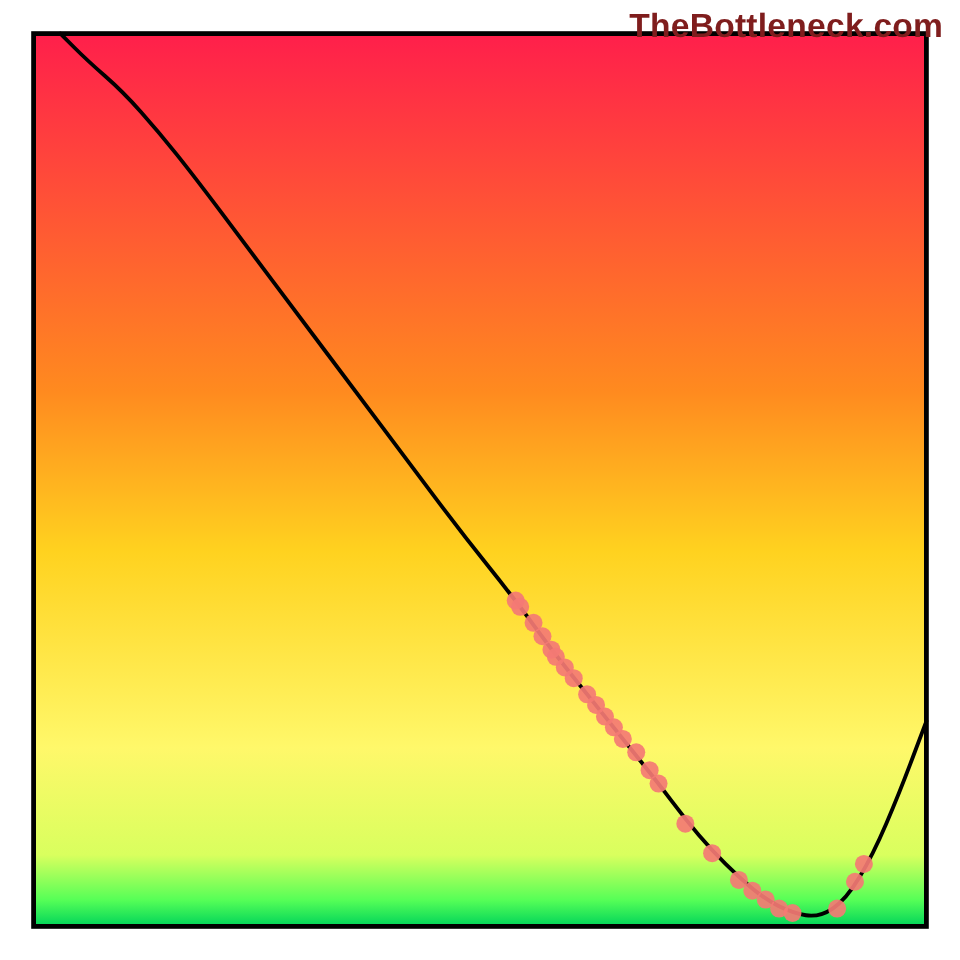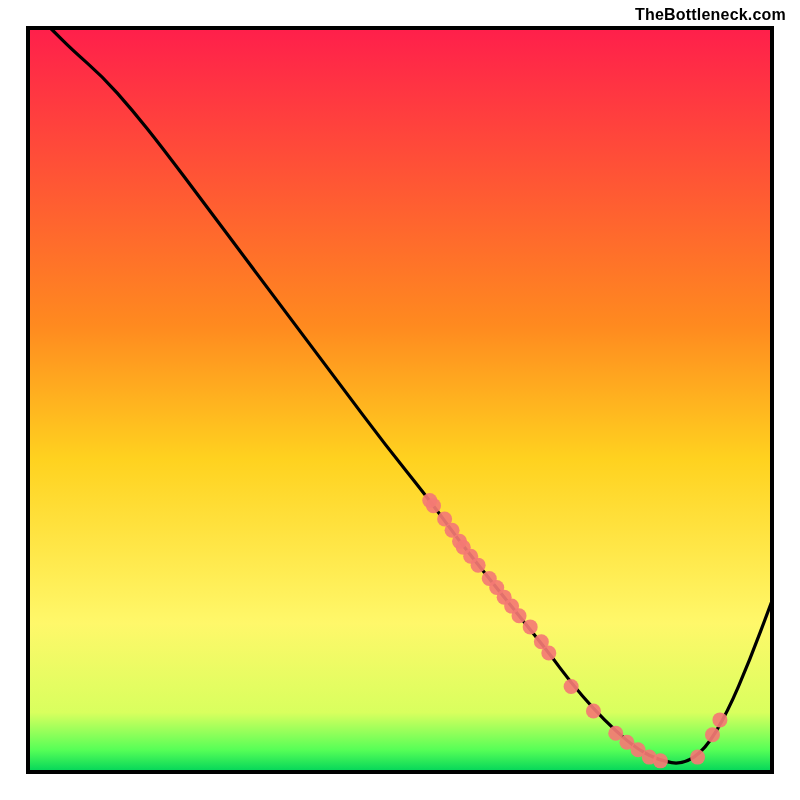--- a/index.html
+++ b/index.html
@@ -12,23 +12,23 @@
   }
   .chart-wrap {
     position: relative;
     width: 800px;
     height: 800px;
   }
   .attribution {
     position: absolute;
     top: 6px;
     right: 14px;
-    font-size: 16px;
+    font-size: 28px;
     font-weight: 700;
-    color: #000000;
+    color: #7f1d1d;
     letter-spacing: 0.2px;
     z-index: 5;
   }
   svg {
     display: block;
   }
 </style>
 </head>
 <body>
 

